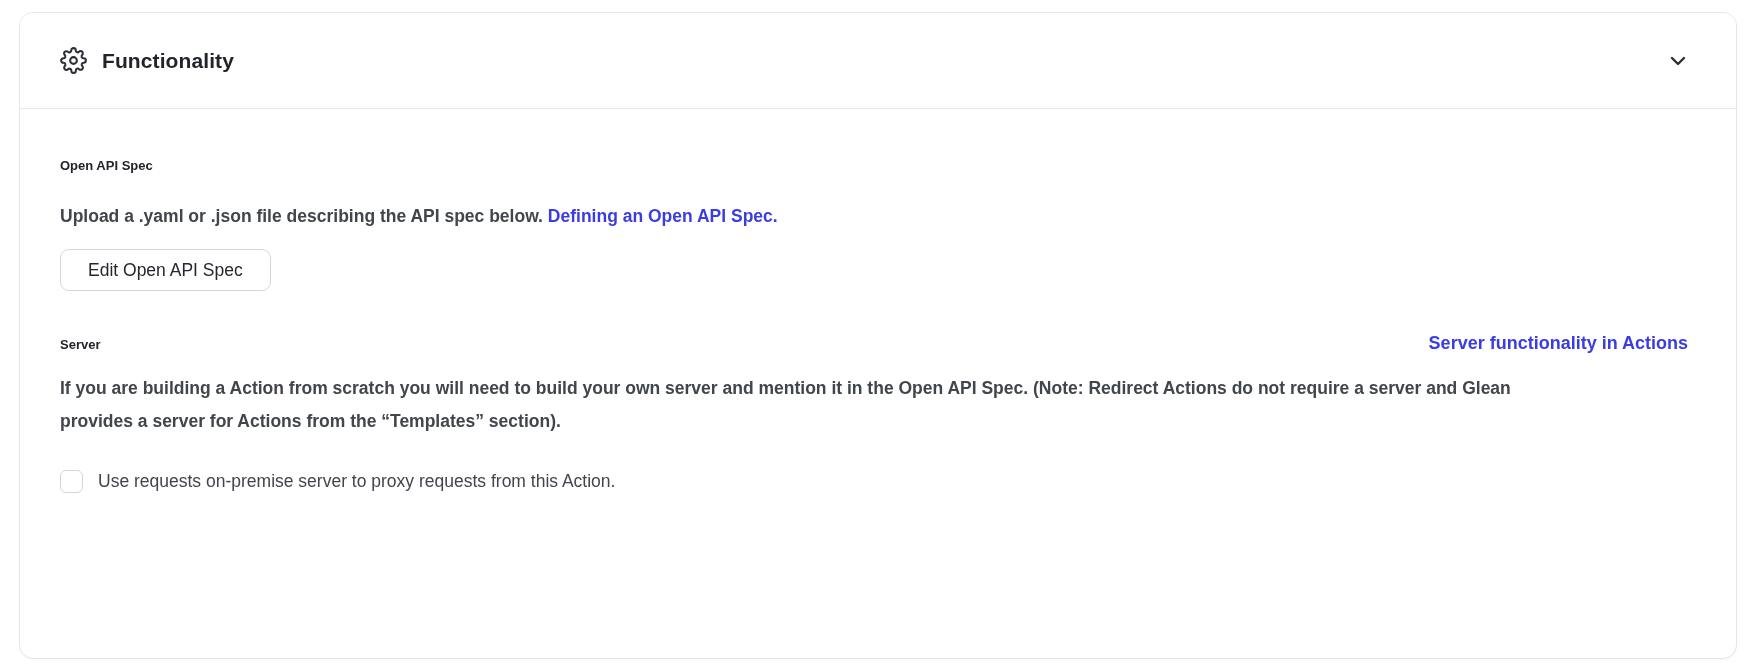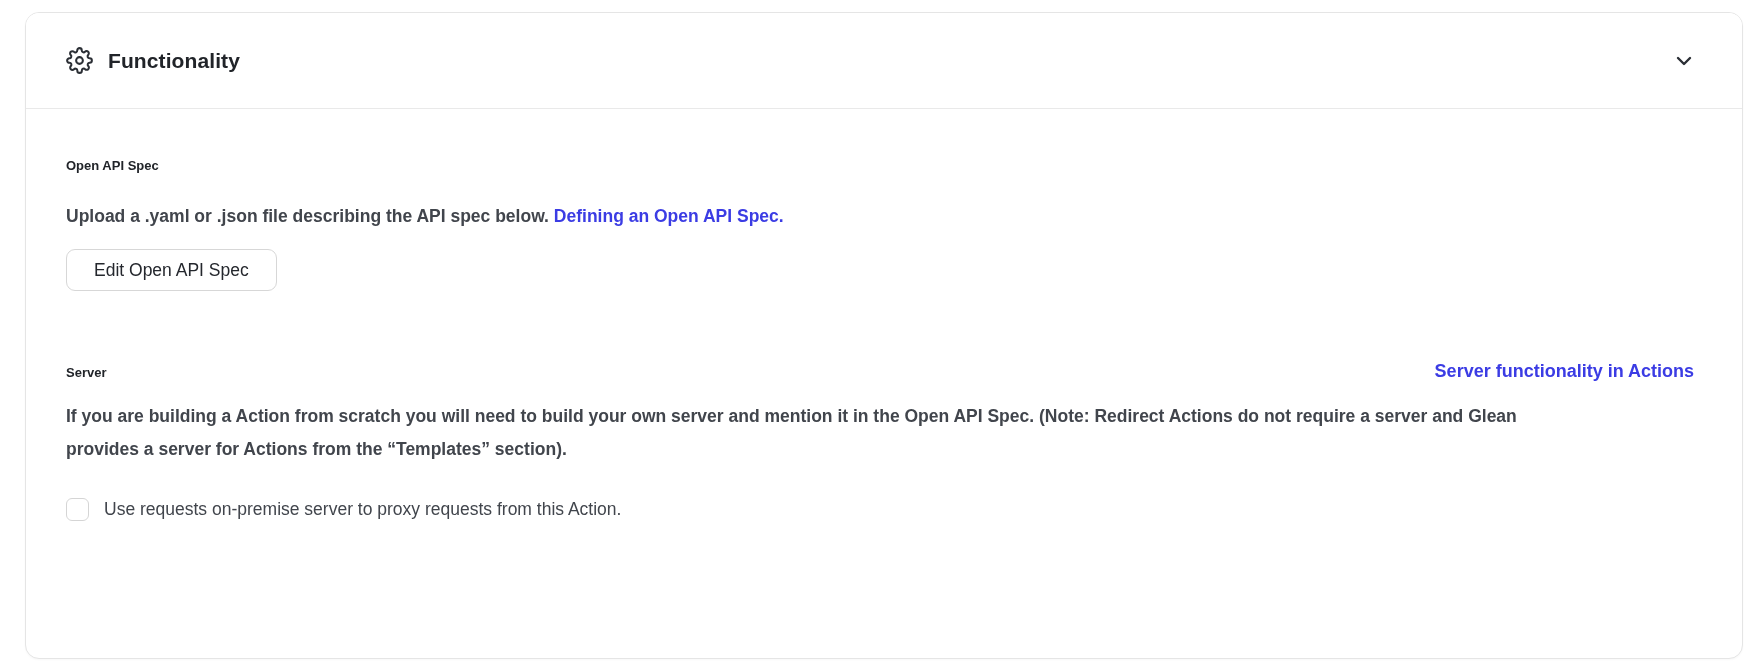--- a/index.html
+++ b/index.html
@@ -13,21 +13,21 @@
     overflow: hidden;
   }
   .page {
     position: relative;
     width: 1758px;
     height: 672px;
     background: #ffffff;
   }
   .card {
     position: absolute;
-    left: 25px;
+    left: 19px;
     top: 12px;
     width: 1718px;
     height: 647px;
     background: #ffffff;
     border: 1px solid var(--card-border, #e5e5e5);
     border-radius: 14px;
     box-shadow: 0 1px 2px rgba(0,0,0,0.03);
     overflow: hidden;
   }
   .card-header {
@@ -83,21 +83,21 @@
     color: #24272d;
     background: #ffffff;
     border: 1px solid #d7d7d7;
     border-radius: 9px;
     cursor: pointer;
     display: inline-flex;
     align-items: center;
   }
 
   .server-row {
-    margin-top: 70px;
+    margin-top: 42px;
     display: flex;
     align-items: baseline;
     justify-content: space-between;
   }
   .server-desc {
     margin: 16px 0 8px 0;
     max-width: 1470px;
     line-height: 33px;
   }
 

